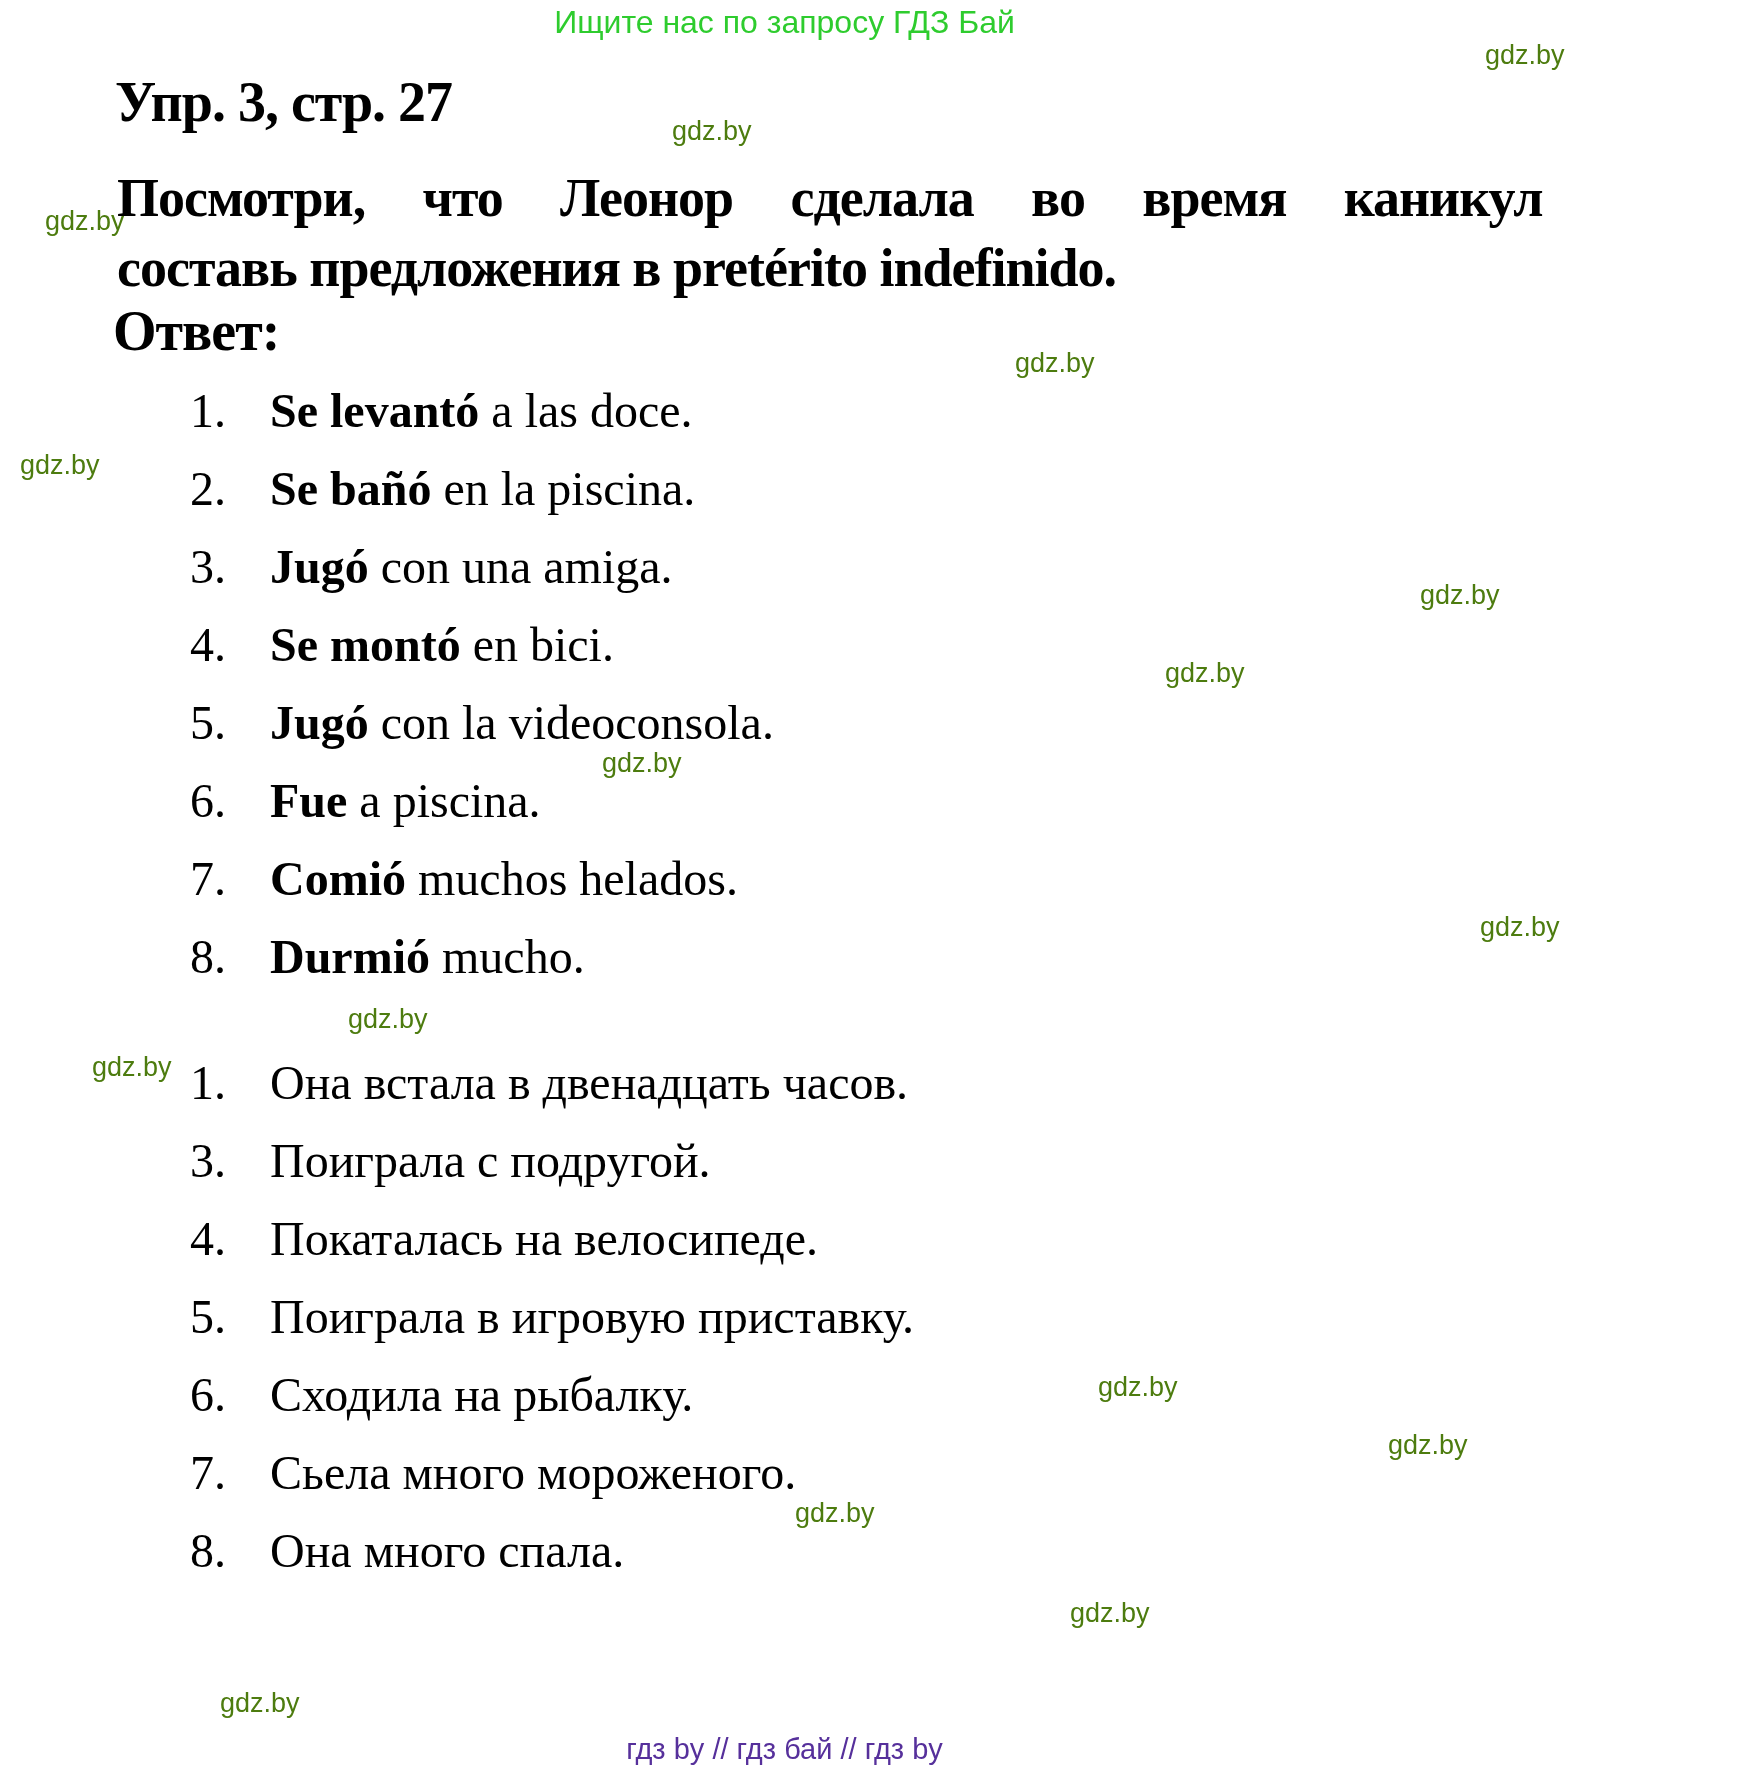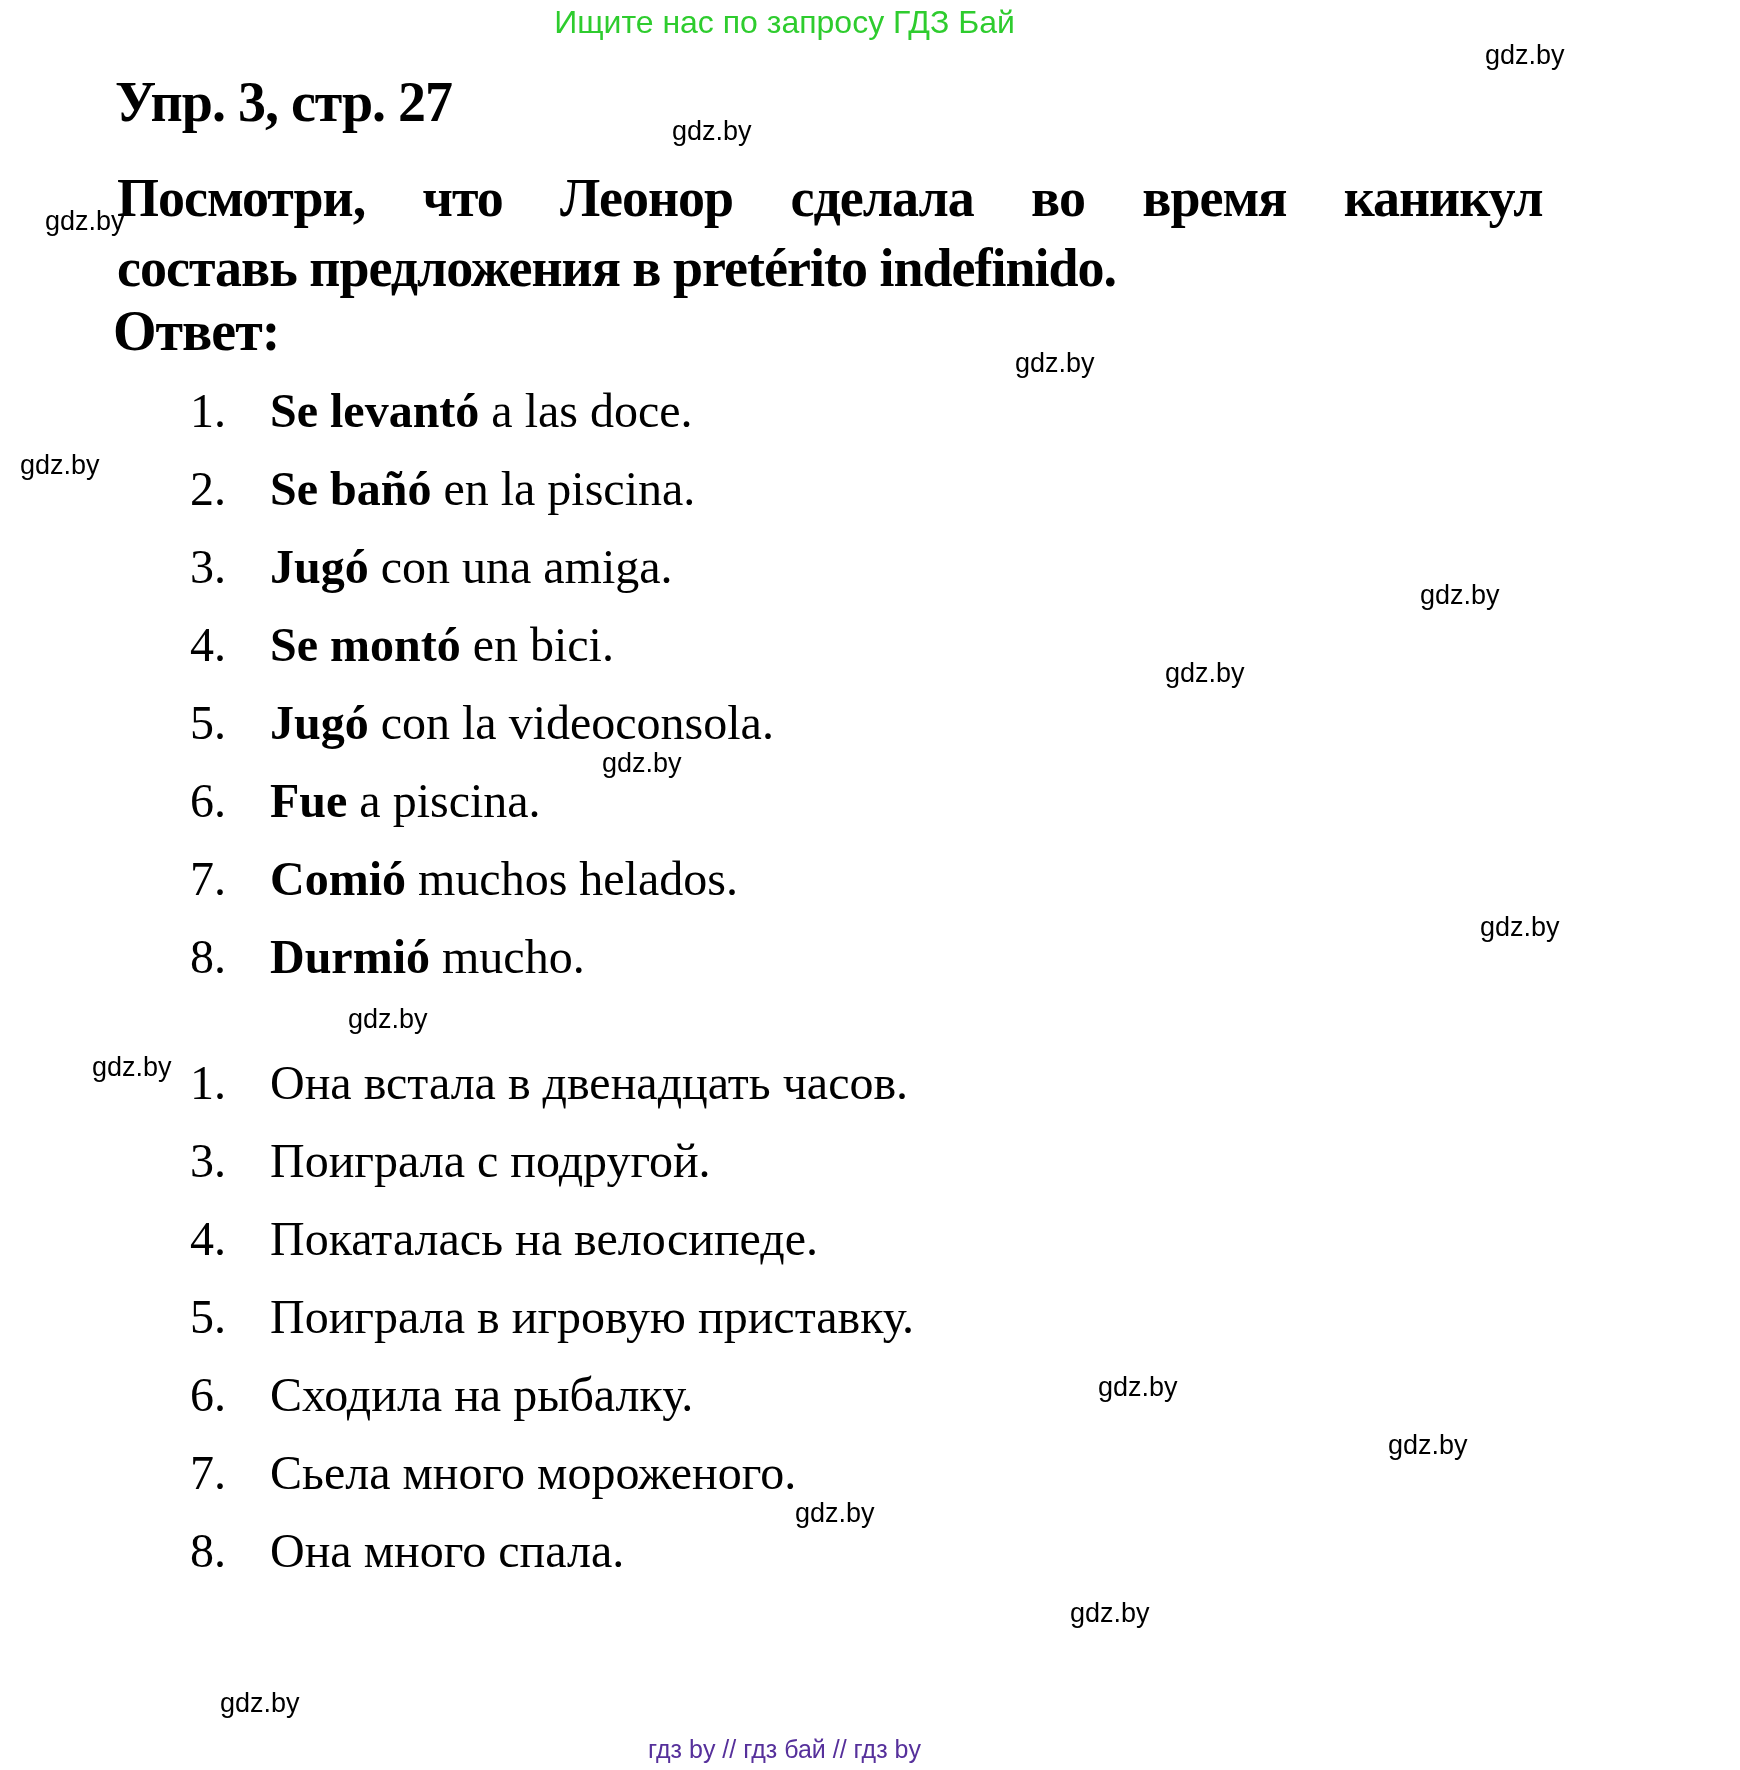--- a/index.html
+++ b/index.html
@@ -14,21 +14,21 @@
   .banner{
     position:absolute;top:4px;left:0;width:100%;
     text-align:center;
     font-family:"Liberation Sans", sans-serif;
     font-size:32px;line-height:36px;
   }
   .wm{
     position:absolute;
     font-family:"Liberation Sans", sans-serif;
     font-size:27px;line-height:30px;
-    color:#000000;
+    color:#4d7c0f;
     white-space:nowrap;
   }
   .title{
     position:absolute;left:115px;top:72px;
     font-size:56px;font-weight:bold;line-height:60px;
     letter-spacing:-1px;
     white-space:nowrap;
   }
   .task-line1{
     position:absolute;left:117px;top:168px;width:1513px;
@@ -59,21 +59,21 @@
   ol.es{top:384px;}
   ol.es li{height:78px;}
   ol.ru{top:1056px;}
   ol.ru li{height:78px;}
   .num{display:inline-block;width:80px;}
   .lead{font-weight:bold;}
   .footer{
     position:absolute;top:1732px;left:0;width:100%;
     text-align:center;
     font-family:"Liberation Sans", sans-serif;
-    font-size:25px;line-height:34px;
+    font-size:29px;line-height:34px;
     white-space:nowrap;
   }
 </style>
 </head>
 <body>
 
 <div class="page">
 
   <div class="banner" style="color: rgb(46, 204, 46);">Ищите нас по запросу ГДЗ Бай</div>
 

